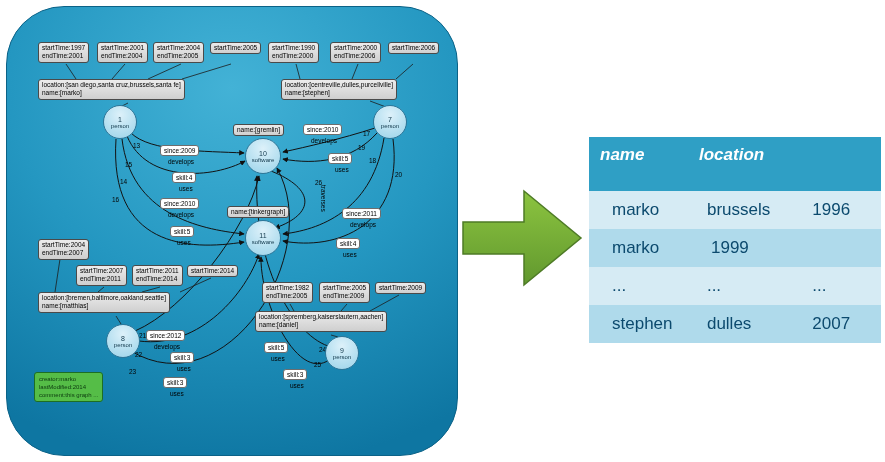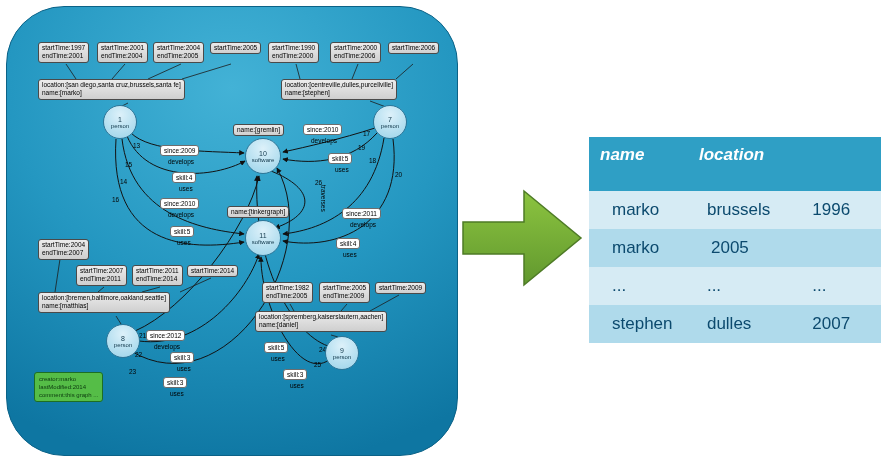--- a/index.html
+++ b/index.html
@@ -269,21 +269,21 @@
       <div class="c1">name</div>
       <div class="c2">location</div>
     </div>
     <div class="trow tdata band-a">
       <div class="c1">marko</div>
       <div class="c2">brussels</div>
       <div class="c3">1996</div>
     </div>
     <div class="trow tdata band-b">
       <div class="c1">marko</div>
-      <div class="c3">2005</div>
+      <div class="c3">1999</div>
     </div>
     <div class="trow tdata band-a">
       <div class="c1">...</div>
       <div class="c2">...</div>
       <div class="c3">...</div>
     </div>
     <div class="trow tdata band-b">
       <div class="c1">stephen</div>
       <div class="c2">dulles</div>
       <div class="c3">2007</div>

